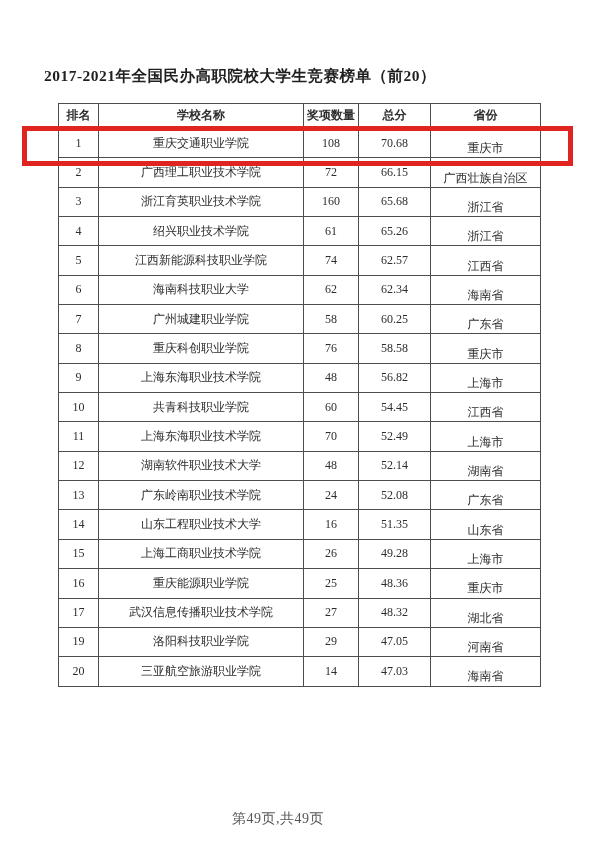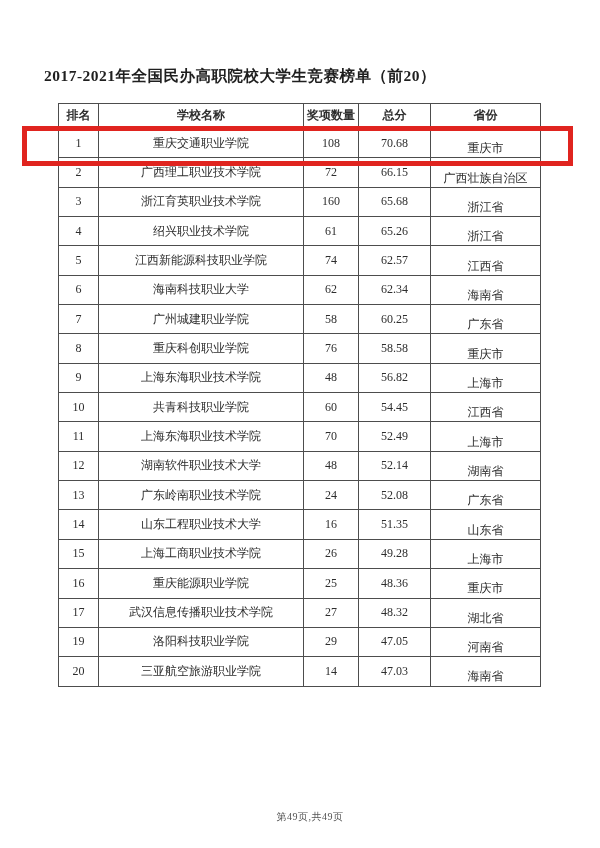--- a/index.html
+++ b/index.html
@@ -46,24 +46,23 @@
     left: 22px; top: 126px;
     width: 551px; height: 40px;
     box-sizing: border-box;
     border: 5px solid #e0241f;
     z-index: 3;
   }
   .page-footer {
     position: absolute;
     top: 810px; left: 0; width: 556px;
     text-align: center;
-    font-size: 10px;
+    font-size: 14px;
     color: #555555;
     letter-spacing: 0.5px;
-    margin-left: 32px;
   }
 </style>
 </head>
 <body>
 
 <div class="doc-title">2017-2021年全国民办高职院校大学生竞赛榜单（前20）</div>
 
 <table class="ranking-table">
   <colgroup>
     <col style="width:40px">

